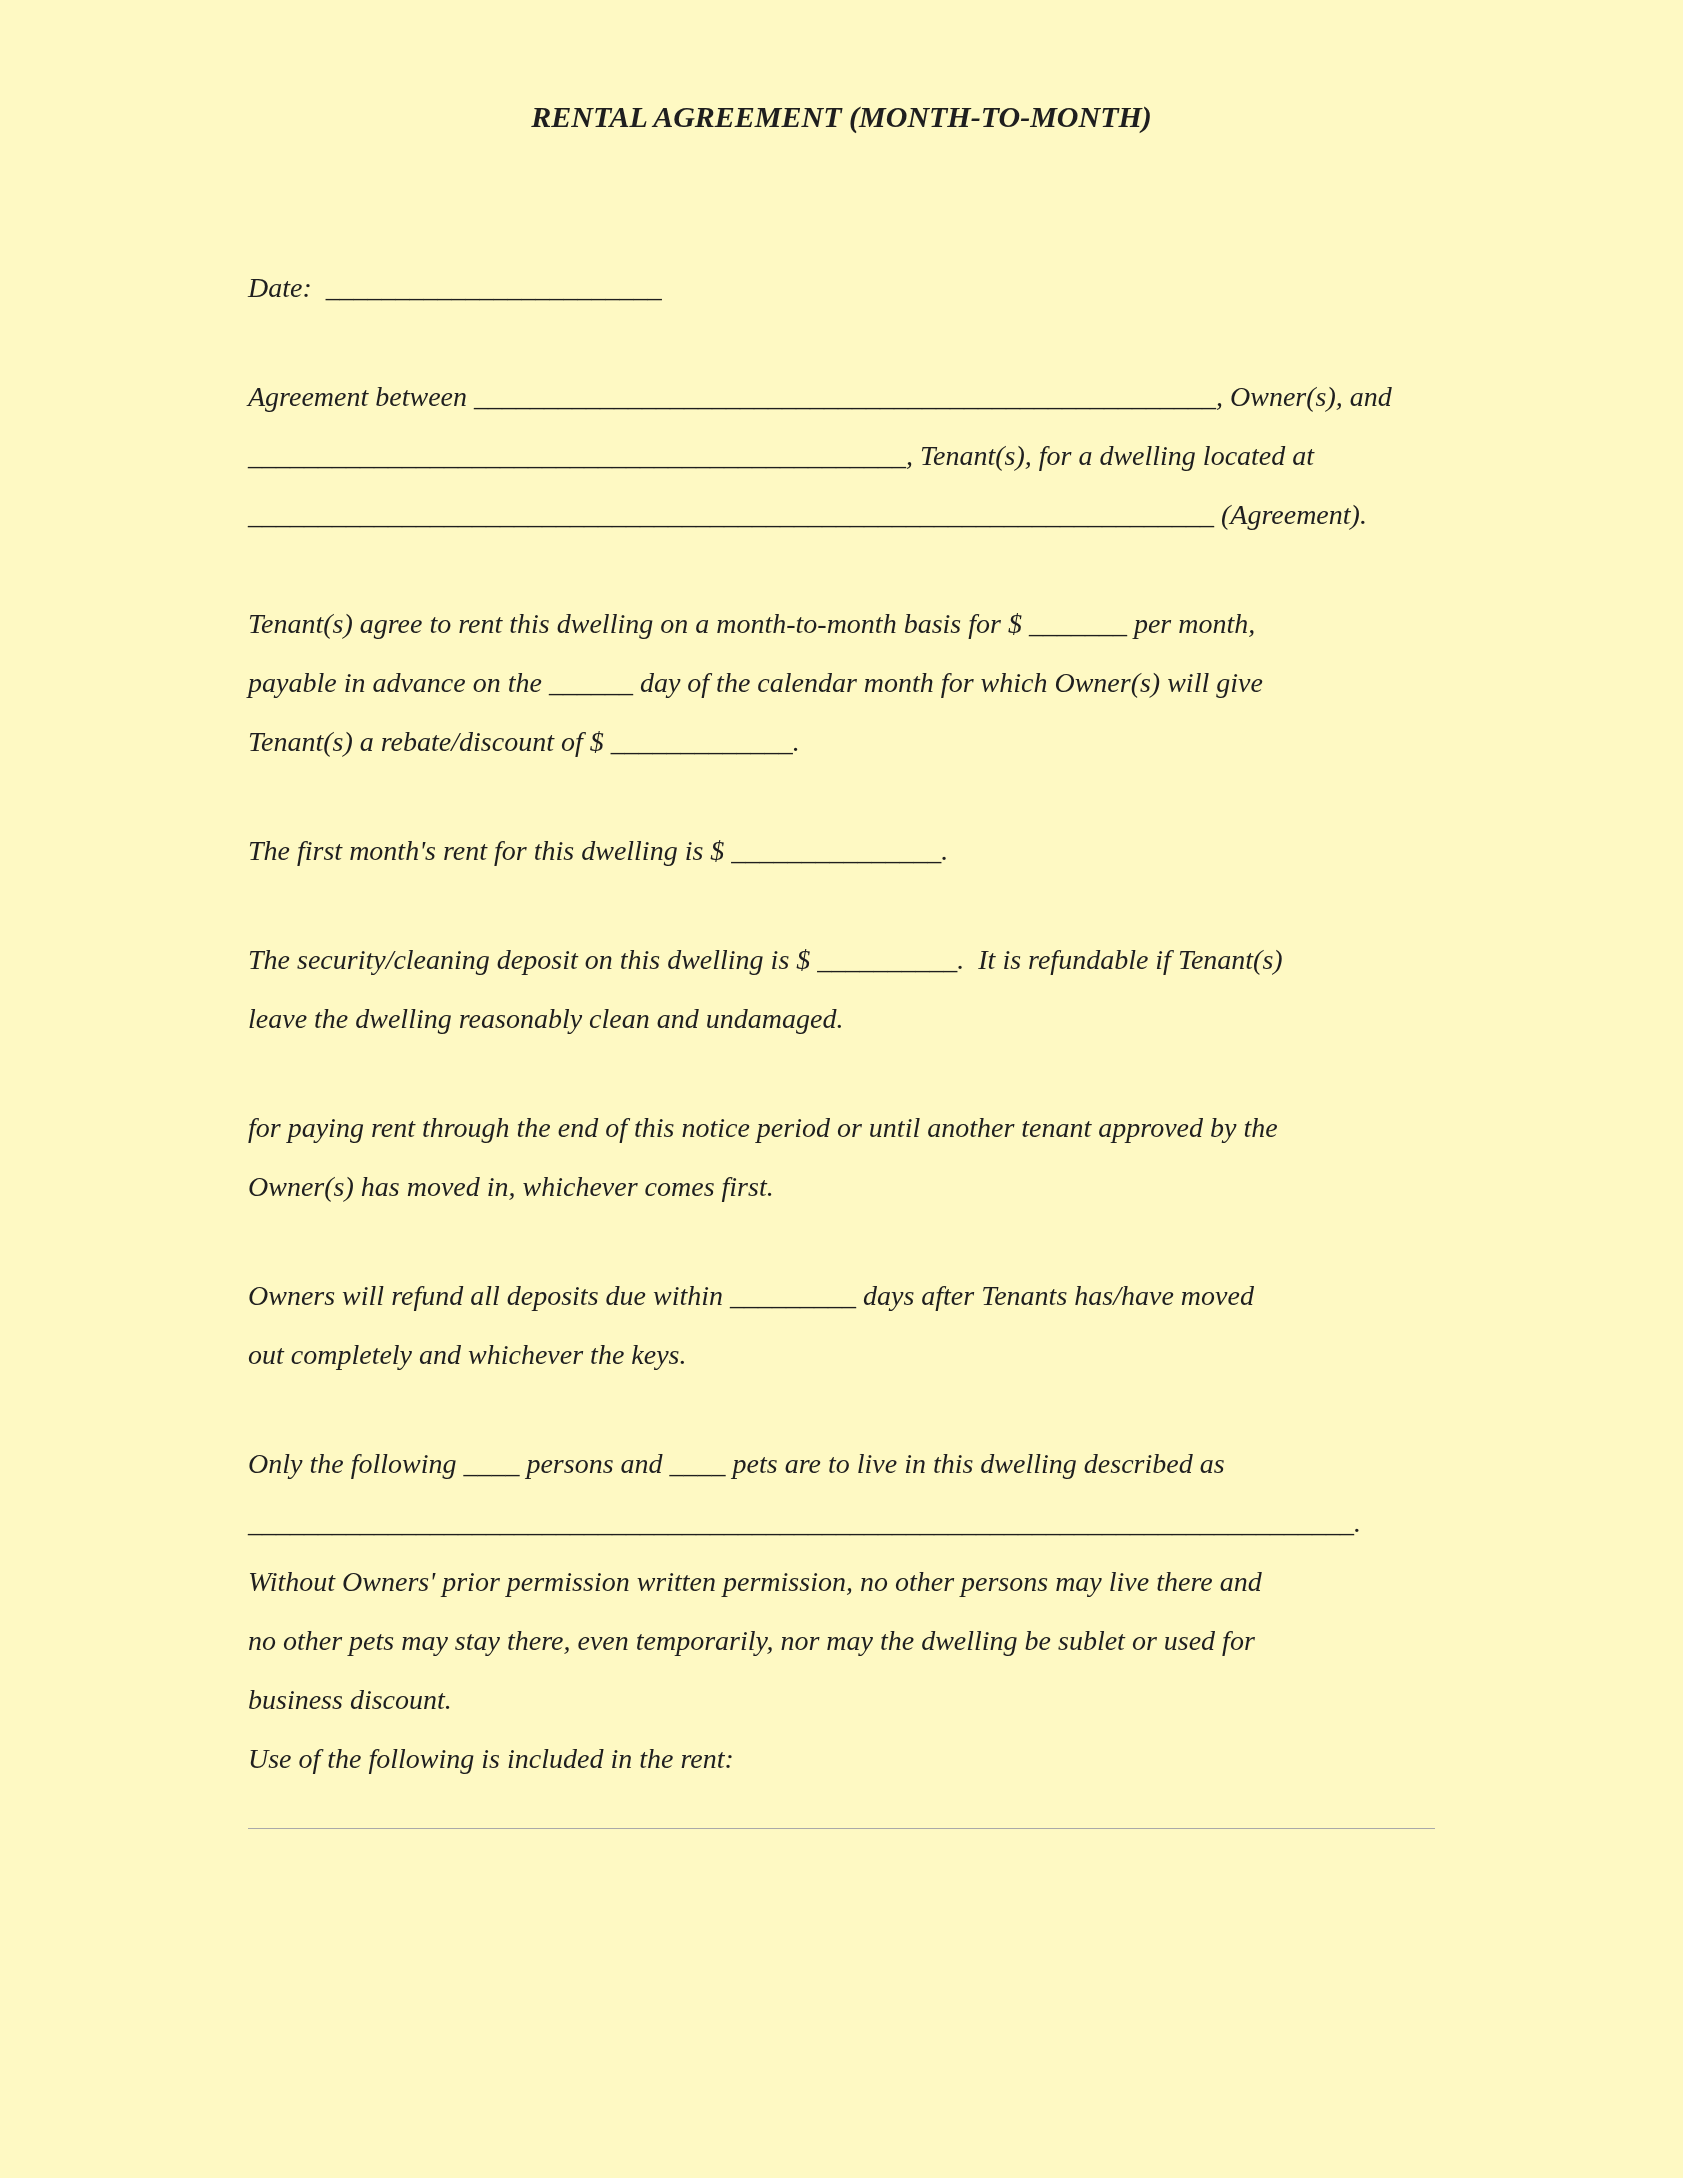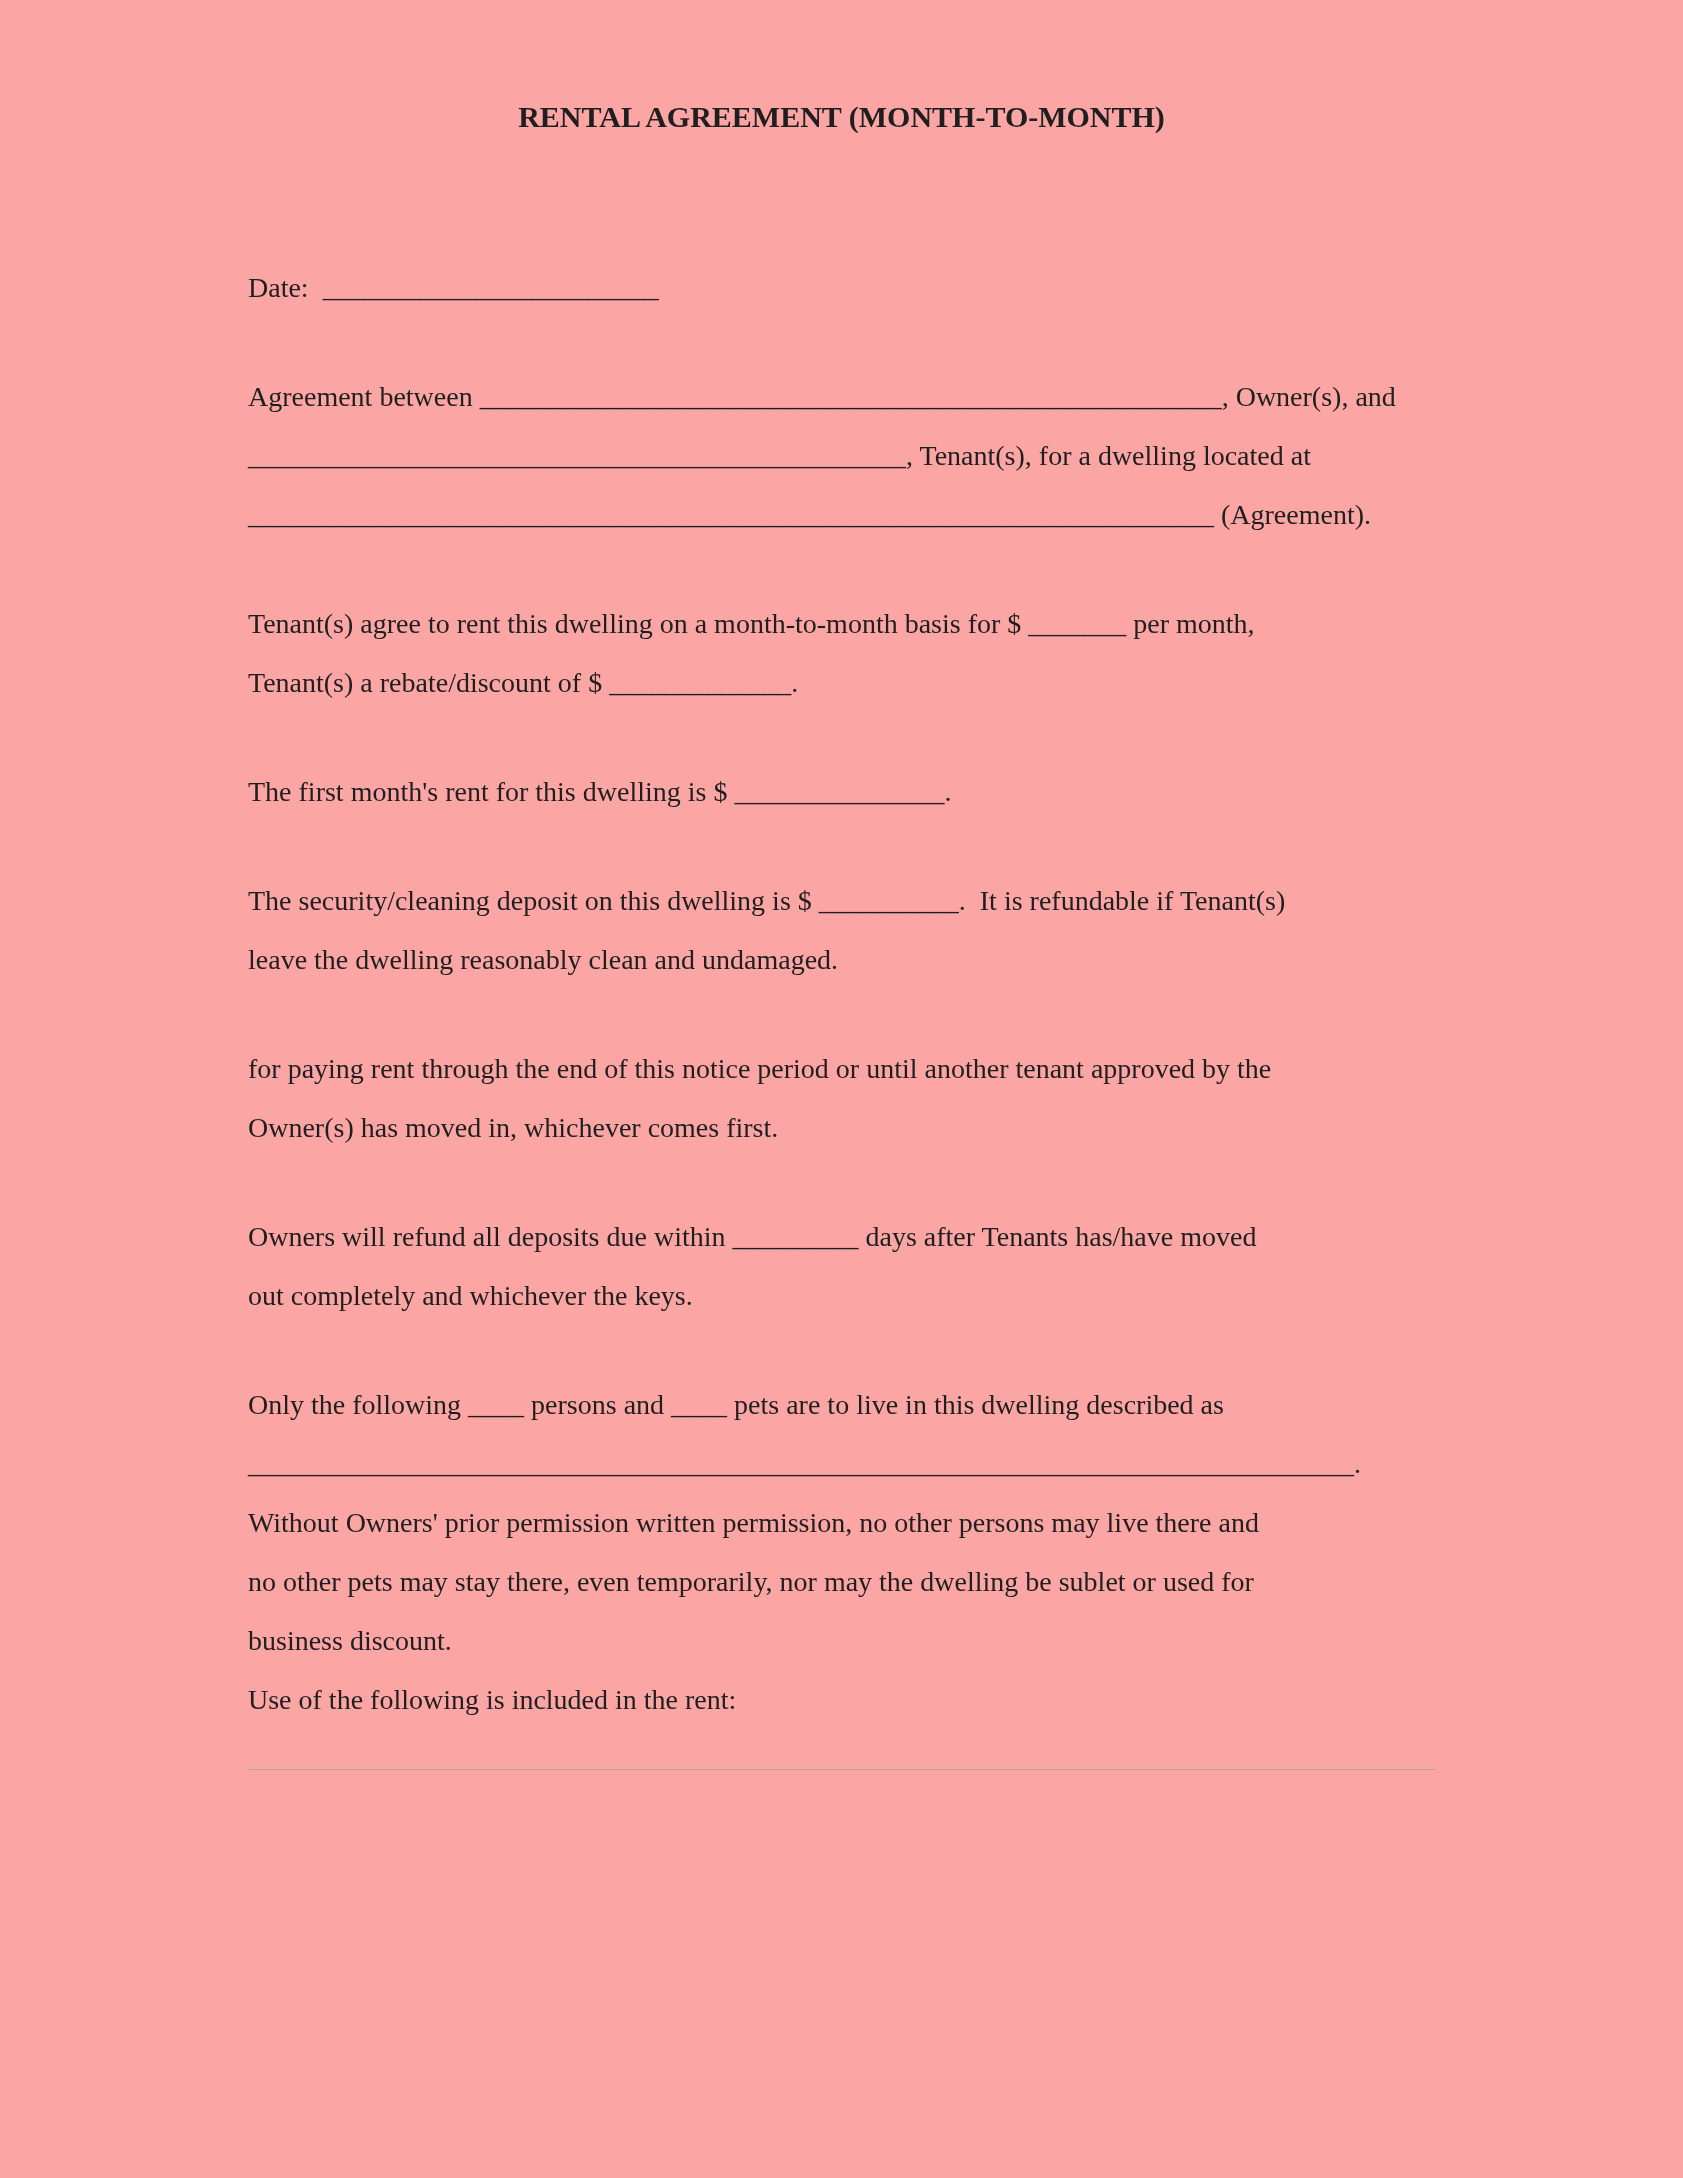--- a/index.html
+++ b/index.html
@@ -1,27 +1,28 @@
 <!DOCTYPE html>
 <html><head>
 <meta charset="utf-8">
 <style>
   * { margin: 0; padding: 0; box-sizing: border-box; }
   html, body { background: #ffffff; }
   .page {
     position: relative;
     width: 1683px;
     height: 2178px;
-    background: #fca5a5;
+    background: #fef9c3;
     padding: 95px 248px 0 248px;
     overflow: hidden;
     font-family: "Liberation Serif", "DejaVu Serif", serif;
     font-size: 28px;
     line-height: 59px;
     color: #1f1f1f;
+    font-style: italic;
   }
   .doc-title {
     font-size: 30px;
     font-weight: bold;
     text-align: center;
     line-height: 44px;
     margin: 0 0 119px 0;
     white-space: pre;
   }
   .para { margin: 0 0 50px 0; }
@@ -49,20 +50,21 @@
   </p>
 
   <p class="para">
     <span class="line">Agreement between _____________________________________________________, Owner(s), and</span>
     <span class="line">_______________________________________________, Tenant(s), for a dwelling located at</span>
     <span class="line">_____________________________________________________________________ (Agreement).</span>
   </p>
 
   <p class="para">
     <span class="line">Tenant(s) agree to rent this dwelling on a month-to-month basis for $ _______ per month,</span>
+    <span class="line">payable in advance on the ______ day of the calendar month for which Owner(s) will give</span>
     <span class="line">Tenant(s) a rebate/discount of $ _____________.</span>
   </p>
 
   <p class="para">
     <span class="line">The first month's rent for this dwelling is $ _______________.</span>
   </p>
 
   <p class="para">
     <span class="line">The security/cleaning deposit on this dwelling is $ __________.  It is refundable if Tenant(s)</span>
     <span class="line">leave the dwelling reasonably clean and undamaged.</span>

